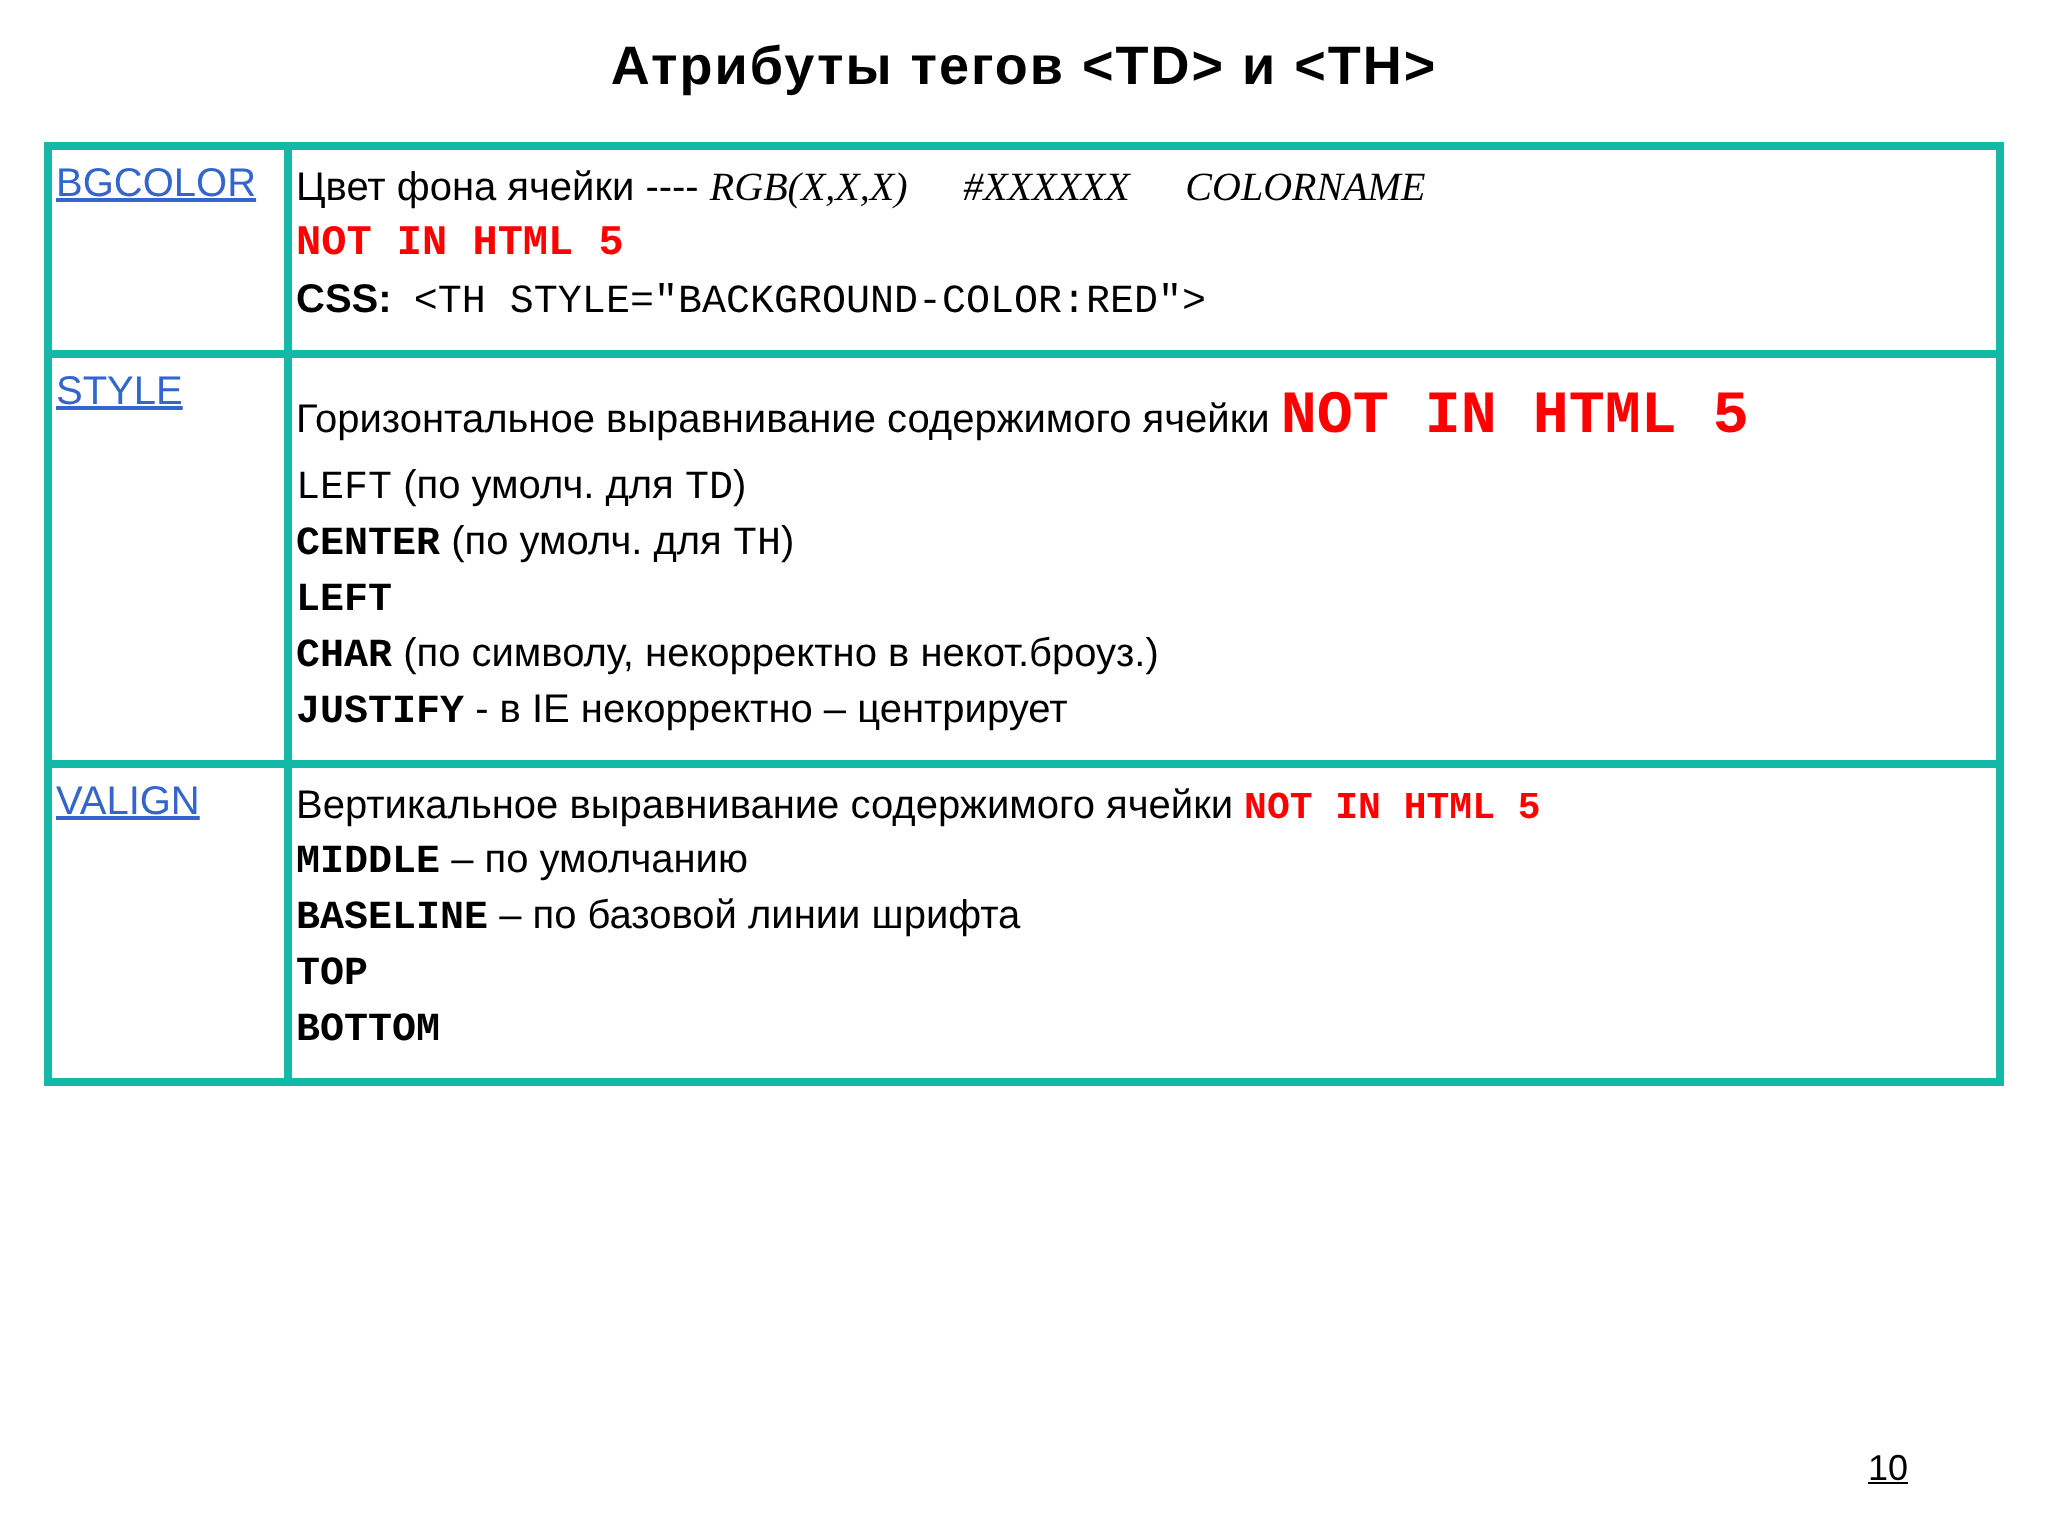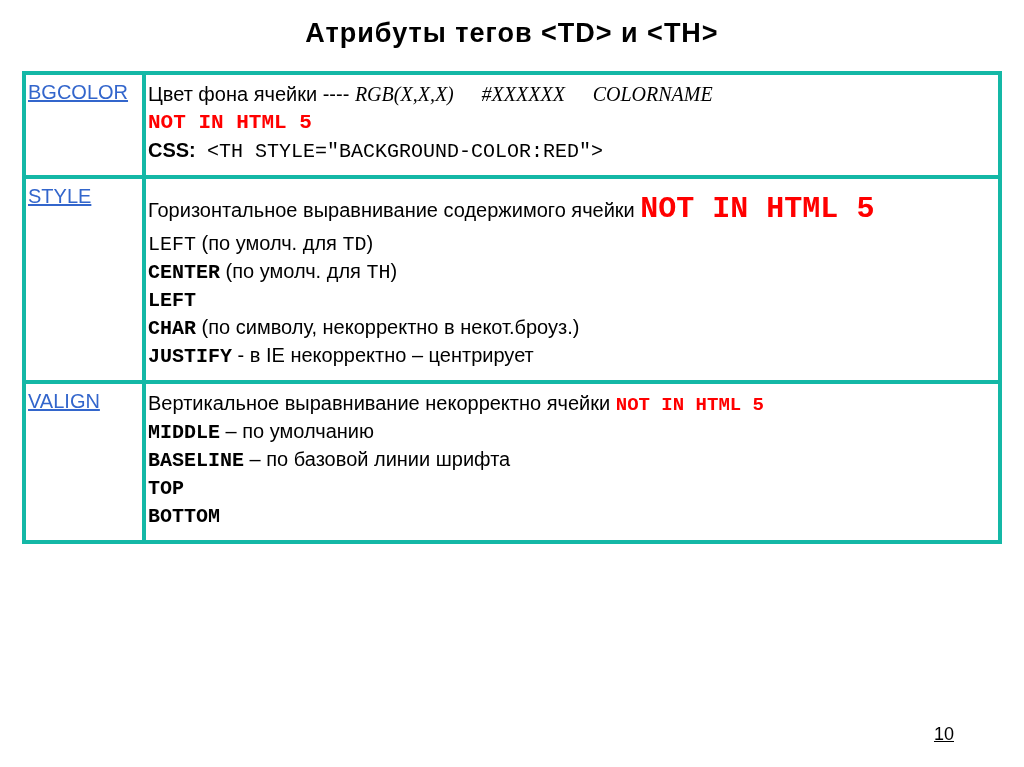--- a/index.html
+++ b/index.html
@@ -133,21 +133,21 @@
       </div>
     </td>
   </tr>
 
   <tr>
     <td class="attr-col">
       <span class="attr-link">VALIGN</span>
     </td>
     <td class="desc-col">
       <div class="line">
-        <span>Вертикальное выравнивание некорректно ячейки </span>
+        <span>Вертикальное выравнивание содержимого ячейки </span>
         <span class="red-small">NOT IN HTML 5</span>
       </div>
       <div class="line">
         <span class="mono" style="font-weight:bold;">MIDDLE</span>
         <span> – по умолчанию</span>
       </div>
       <div class="line">
         <span class="mono" style="font-weight:bold;">BASELINE</span>
         <span> – по базовой линии шрифта</span>
       </div>

